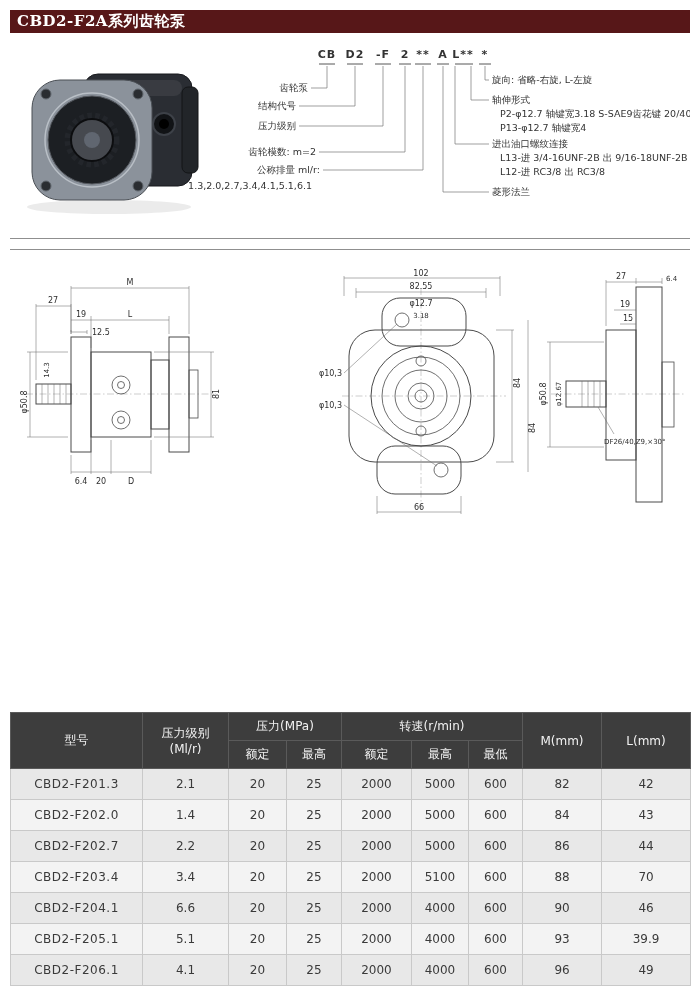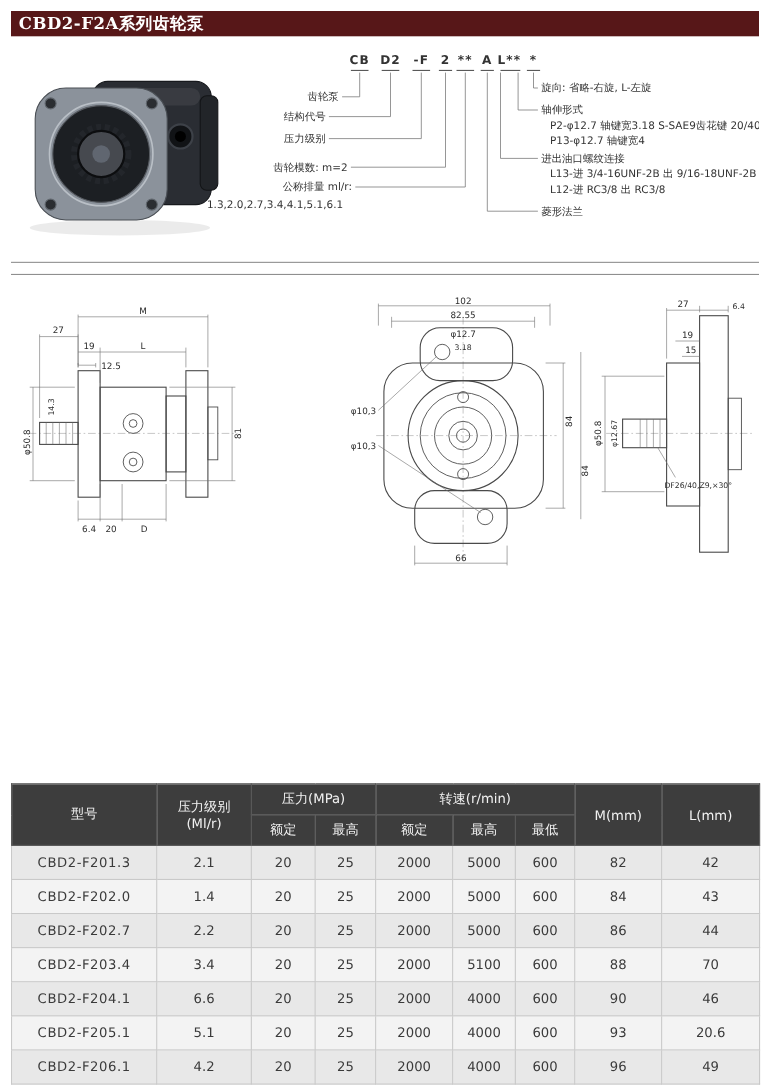--- a/index.html
+++ b/index.html
@@ -305,25 +305,25 @@
         </tr>
         <tr>
           <td>CBD2-F205.1</td>
           <td>5.1</td>
           <td>20</td>
           <td>25</td>
           <td>2000</td>
           <td>4000</td>
           <td>600</td>
           <td>93</td>
-          <td>20.6</td>
+          <td>39.9</td>
         </tr>
         <tr>
           <td>CBD2-F206.1</td>
-          <td>4.2</td>
+          <td>4.1</td>
           <td>20</td>
           <td>25</td>
           <td>2000</td>
           <td>4000</td>
           <td>600</td>
           <td>96</td>
           <td>49</td>
         </tr>
       </tbody>
   </table>

